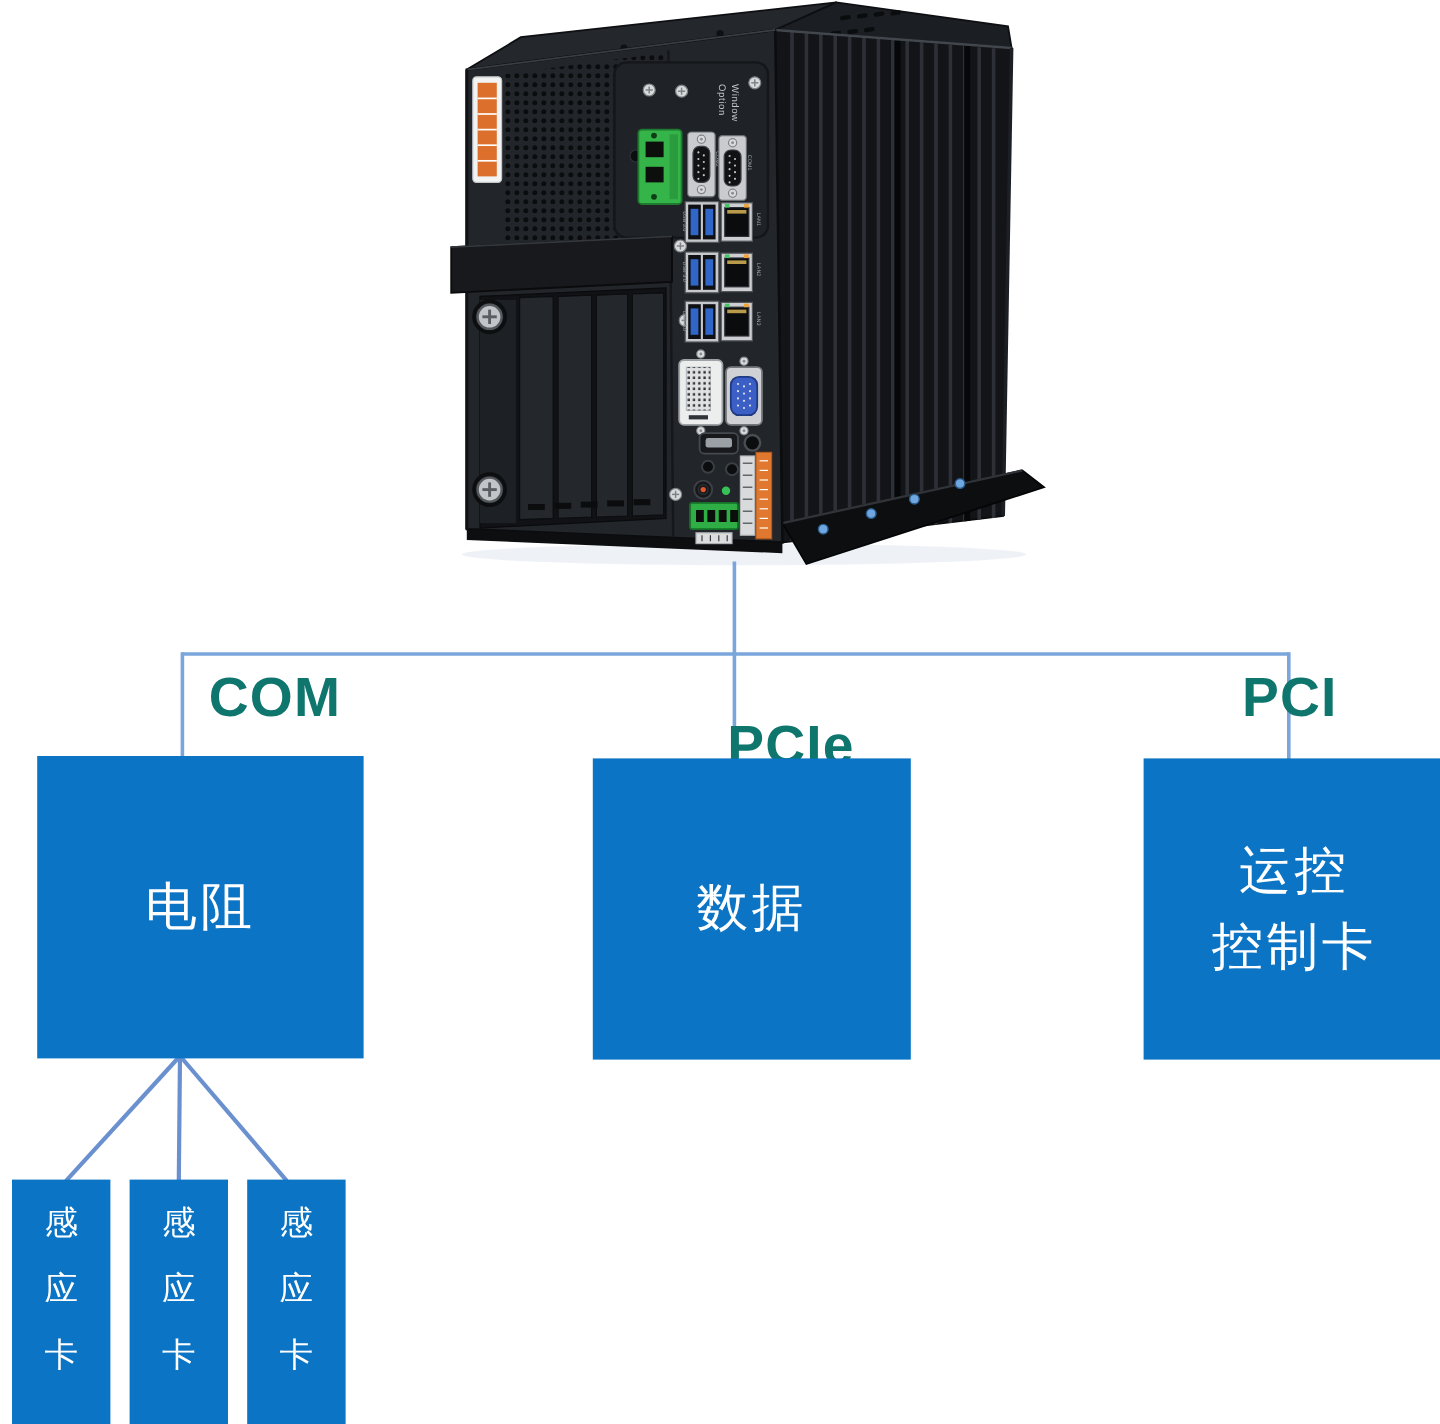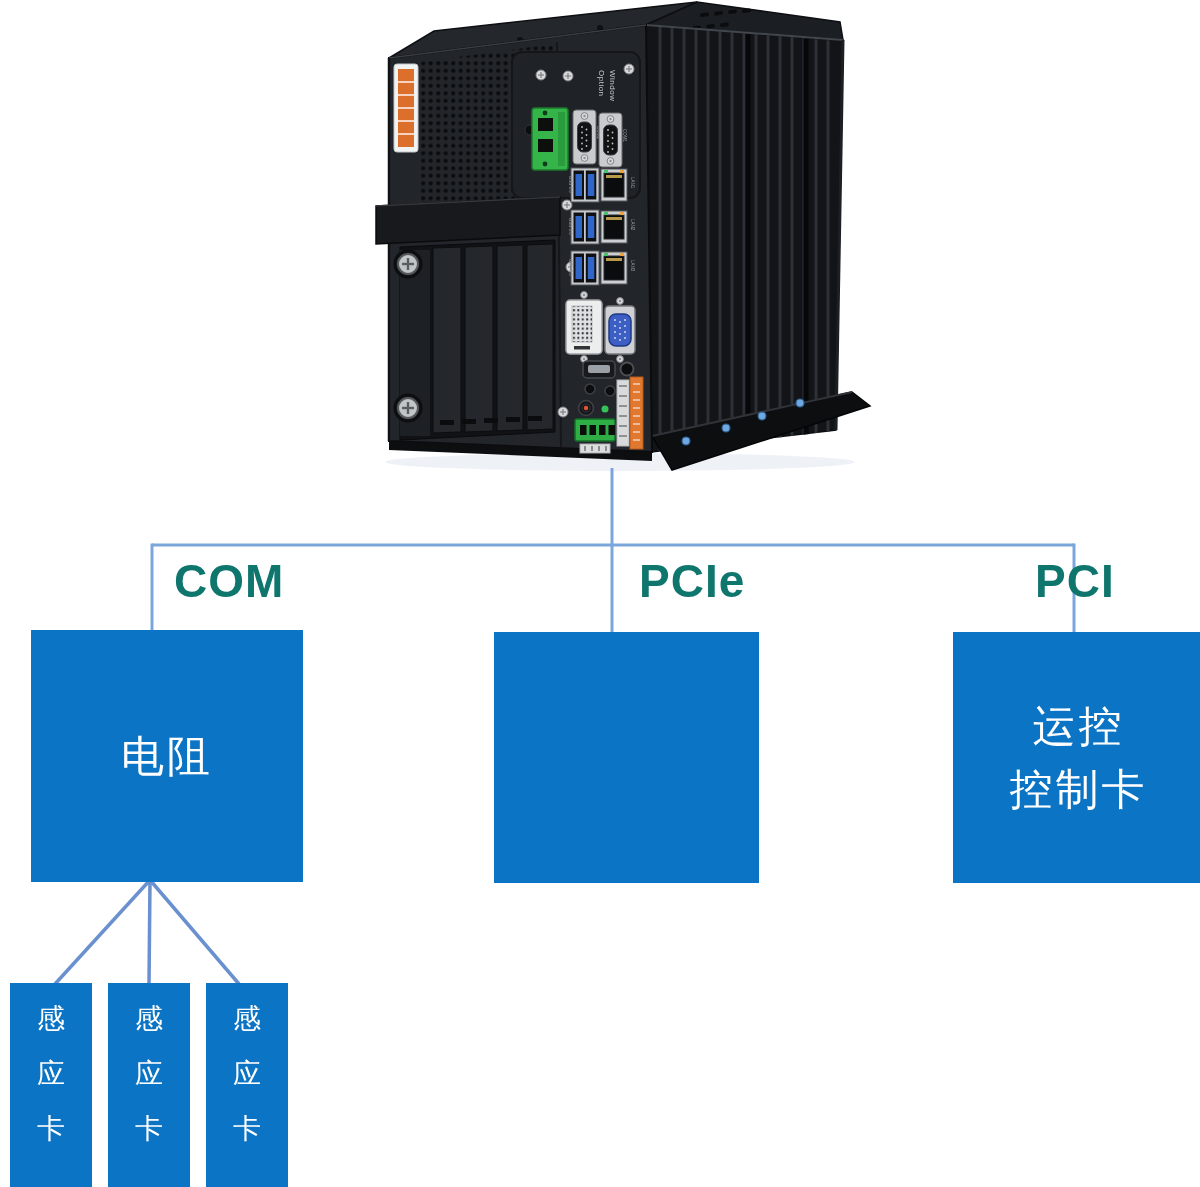--- a/index.html
+++ b/index.html
@@ -354,27 +354,28 @@
       <line x1="1074" y1="543.5" x2="1074" y2="633"></line>
     </g>
     <g stroke="#6a90cf" stroke-width="3.5" fill="none">
       <line x1="150" y1="880" x2="55" y2="984"></line>
       <line x1="150" y1="880" x2="149" y2="984"></line>
       <line x1="150" y1="880" x2="239" y2="984"></line>
     </g>
   </svg>
 
   <div class="if-label" style="left:174px;">COM</div>
-  <div class="if-label" style="left:639px;">PCIe</div>
+  <div class="if-label" style="left:606px;margin-top:40px;">PCIe</div>
   <div class="if-label" style="left:1035px;">PCI</div>
 
   <div class="device-box" style="left:15px;top:630px;width:272px;height:252px;">
     <div class="device-line">电阻</div>
   </div>
   <div class="device-box" style="left:478px;top:632px;width:265px;height:251px;">
+    <div class="device-line">数据</div>
   </div>
   <div class="device-box" style="left:937px;top:632px;width:251px;height:251px;">
     <div class="device-line">运控</div>
     <div class="device-line">控制卡</div>
   </div>
 
   <div class="sensor-box" style="left:10px;">
     <div class="sensor-label">感应卡</div>
   </div>
   <div class="sensor-box" style="left:108px;">

